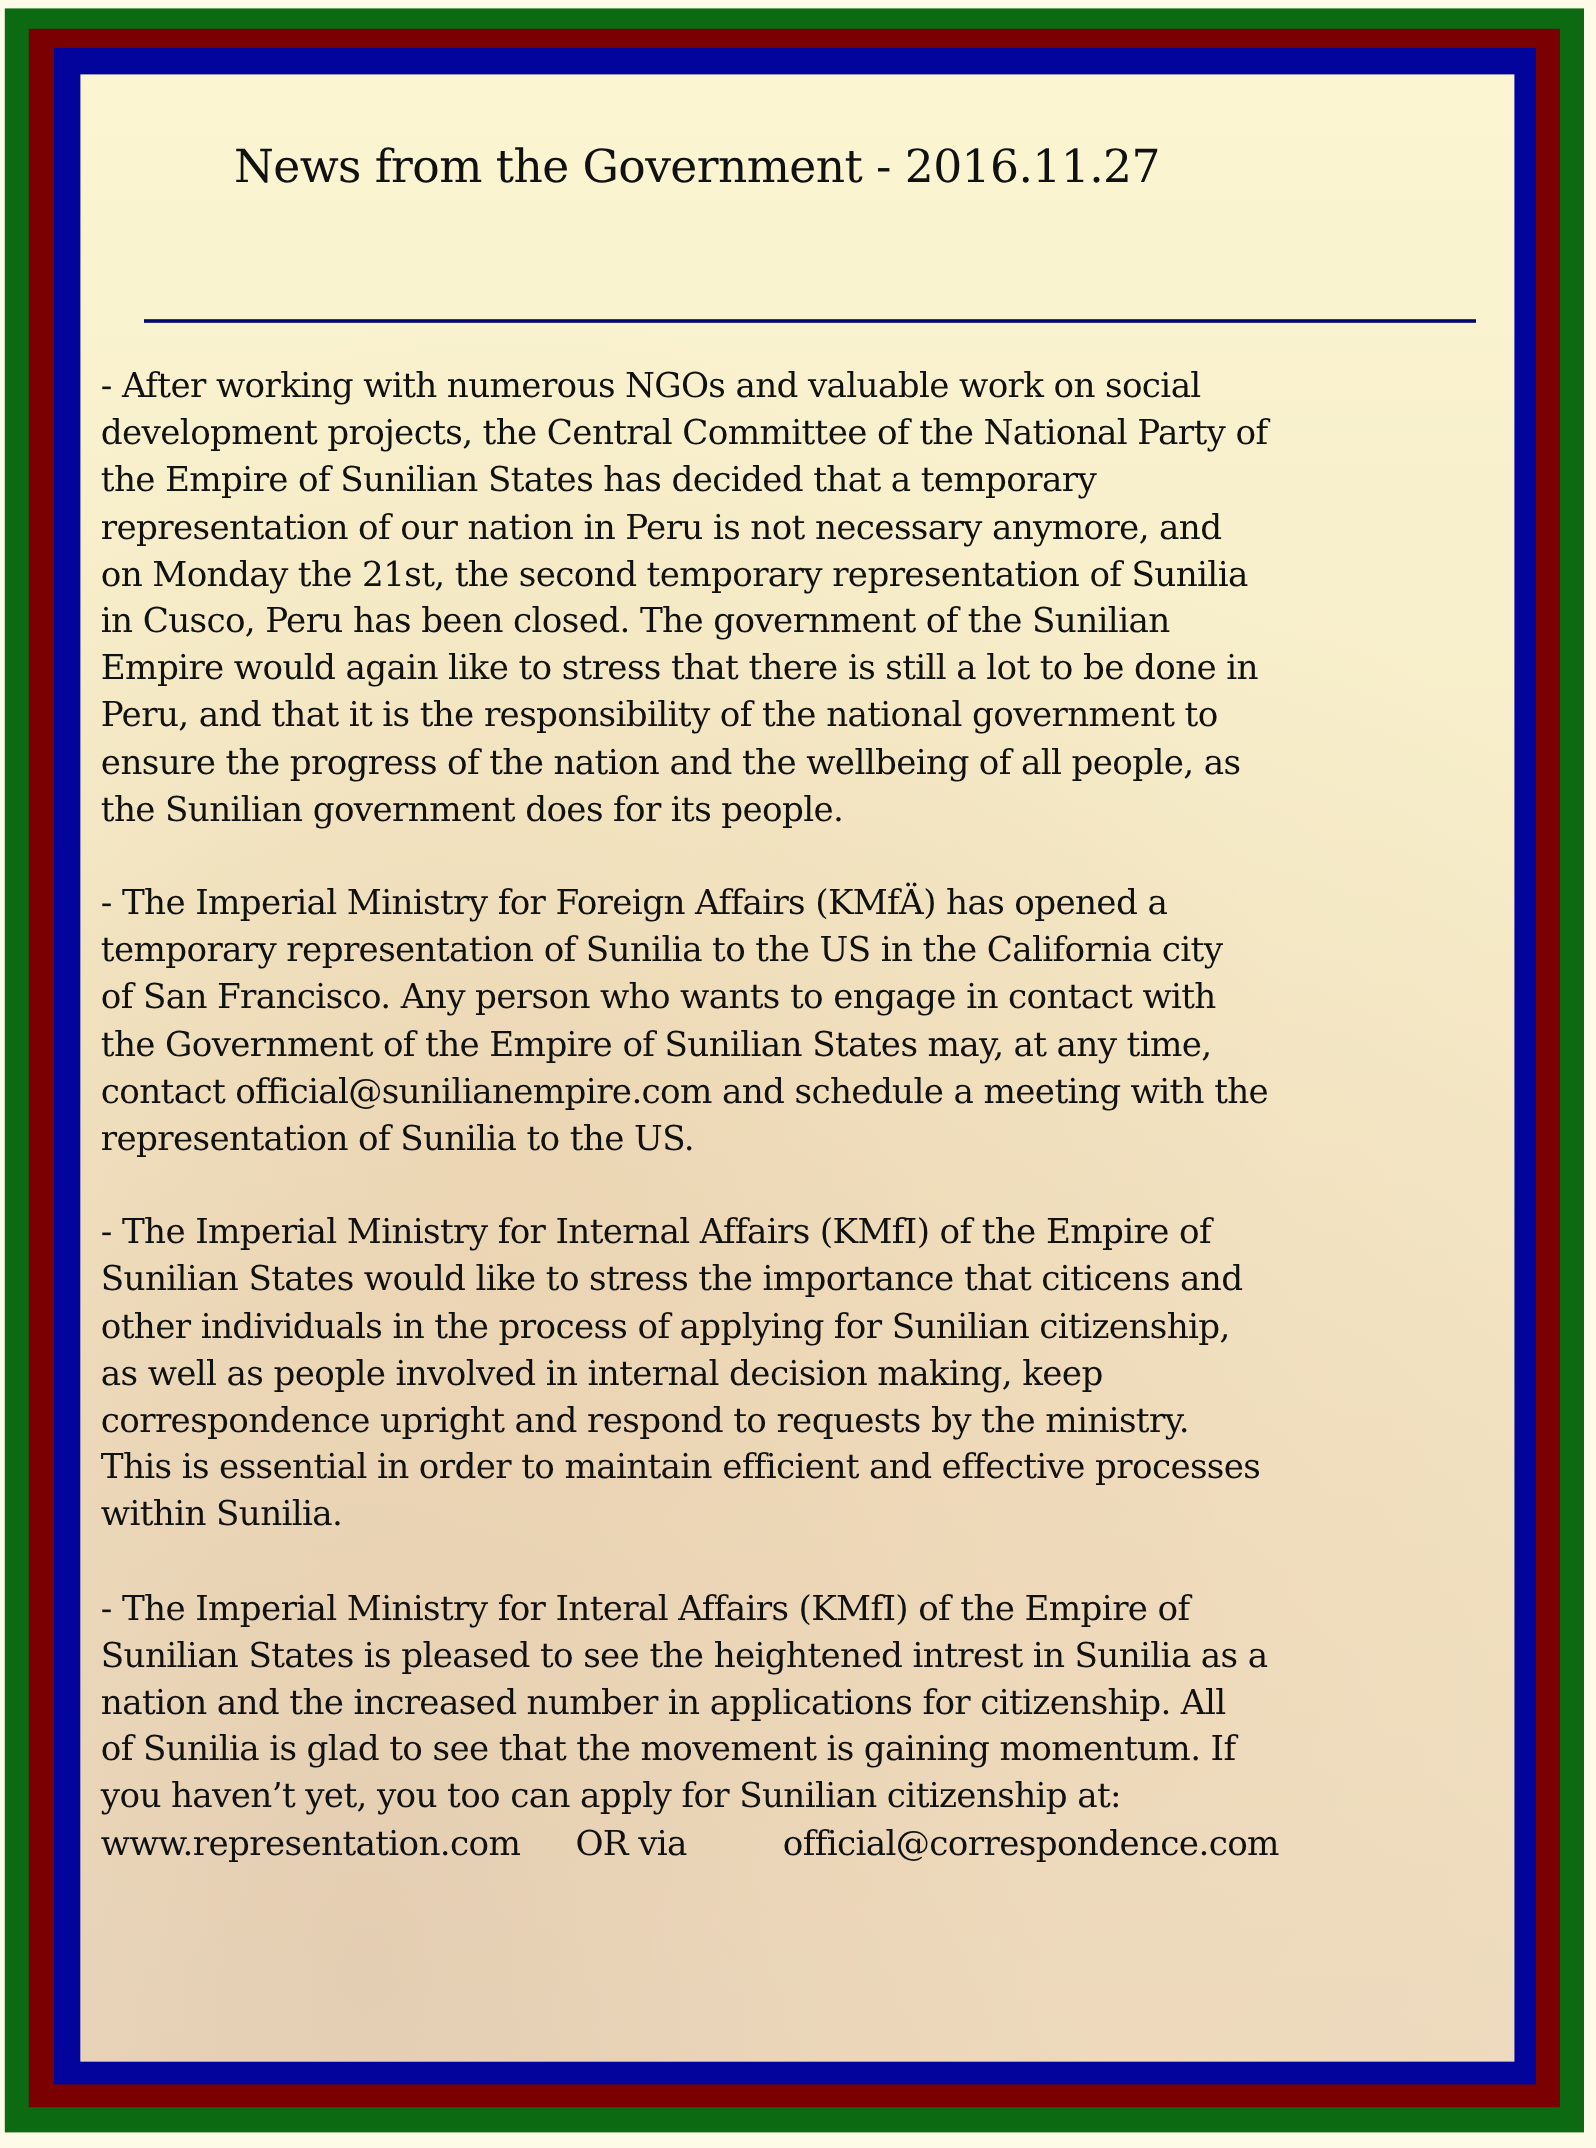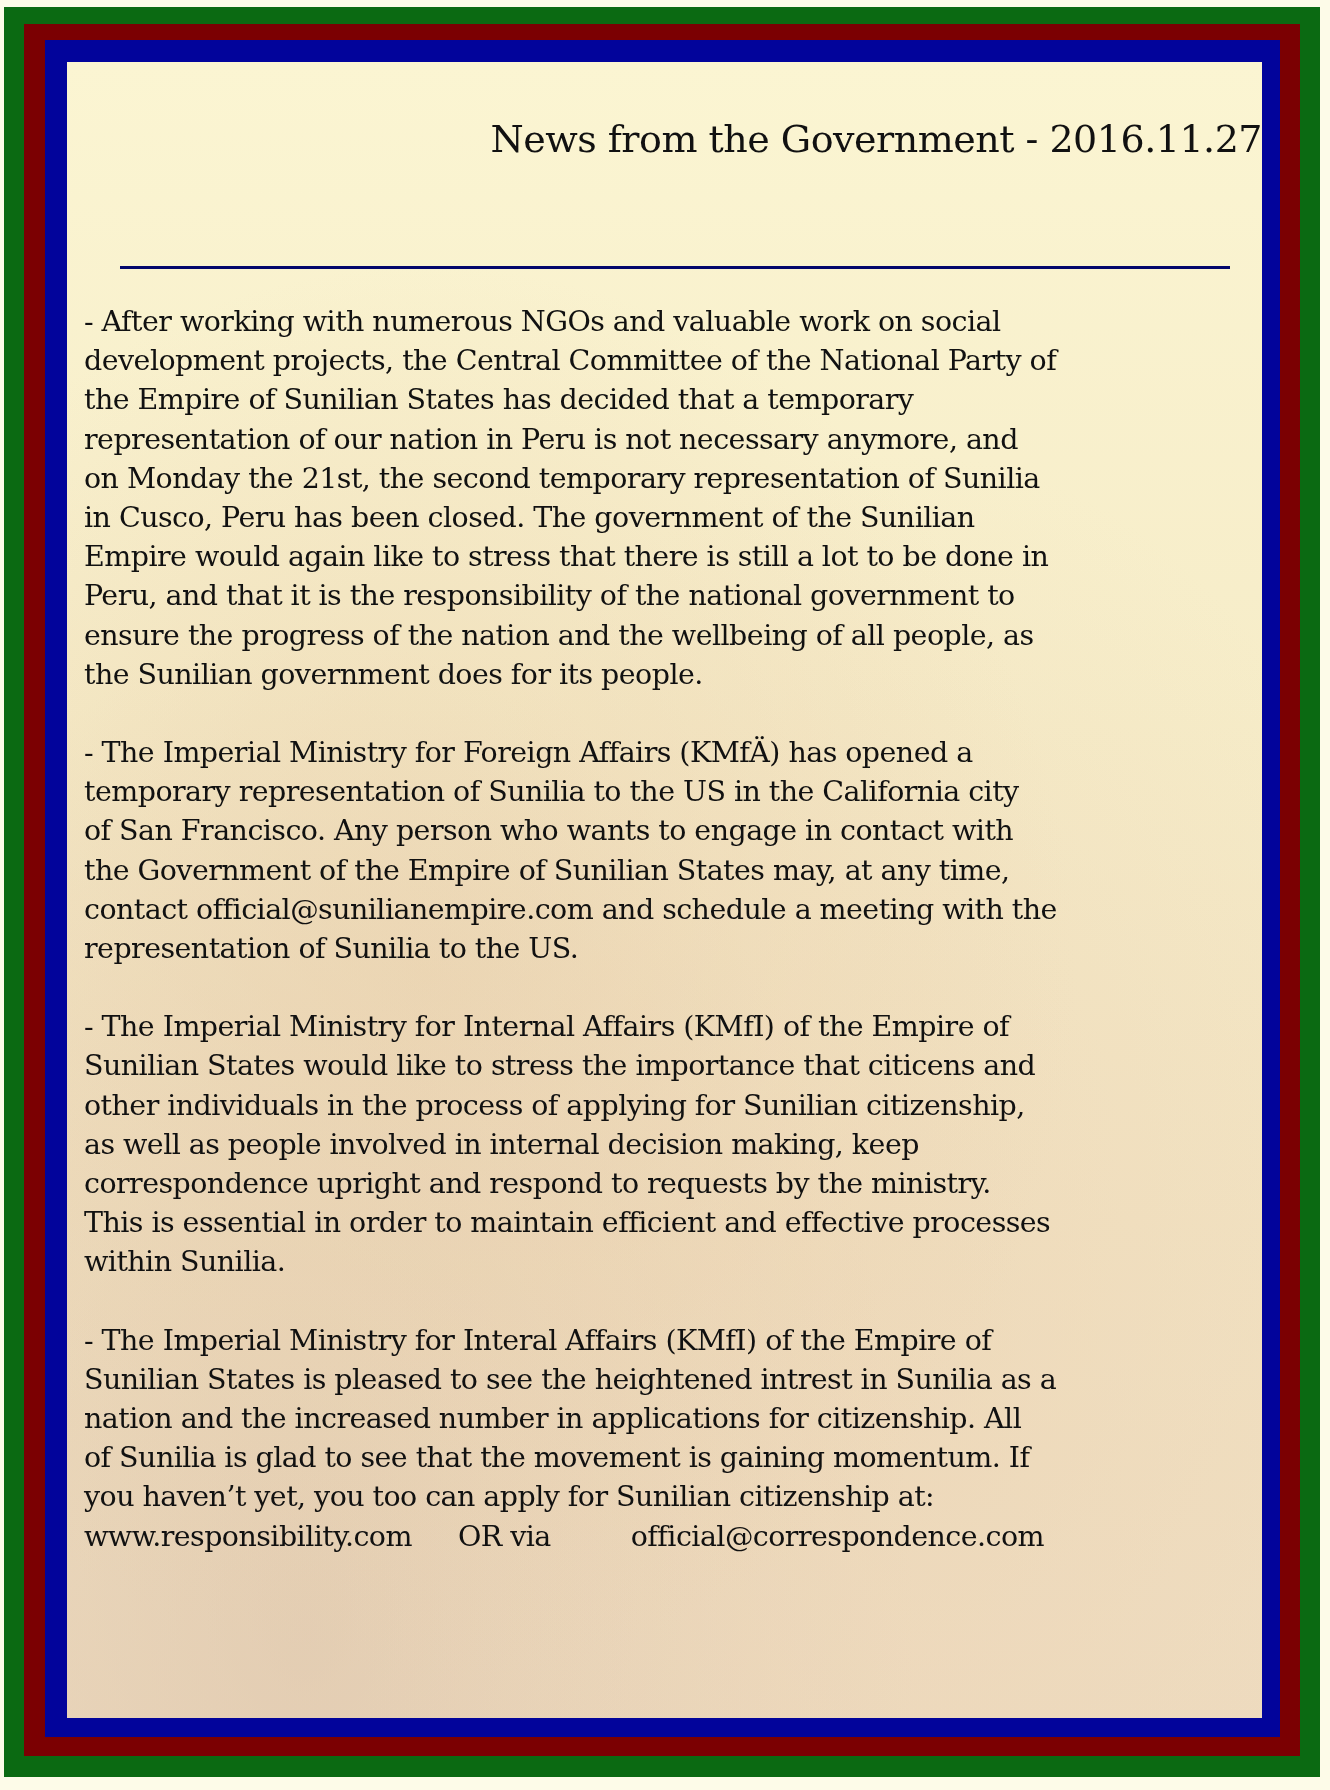--- a/index.html
+++ b/index.html
@@ -47,21 +47,21 @@
         radial-gradient(ellipse at 30% 55%, rgba(232, 205, 170, 0.55) 0%, rgba(232, 205, 170, 0) 55%),
         radial-gradient(ellipse at 70% 80%, rgba(235, 210, 180, 0.5) 0%, rgba(235, 210, 180, 0) 50%),
         radial-gradient(ellipse at 20% 95%, rgba(220, 195, 170, 0.6) 0%, rgba(220, 195, 170, 0) 45%),
         linear-gradient(180deg, #fbf5d2 0%, #f6ecc8 40%, #f2e3c2 70%, #eedcc0 100%);
       box-sizing: border-box;
       padding: 0;
       font-family: "DejaVu Serif", "Liberation Serif", serif;
       color: #111;
     }
     .header {
-      text-align: right;
+      text-align: left;
       padding-top: 54px;
     }
     .title {
       font-size: 38px;
       line-height: 46px;
       letter-spacing: -0.5px;
       font-weight: normal;
       margin: 0;
       padding-left: 128px;
     }
@@ -147,18 +147,18 @@
 as well as people involved in internal decision making, keep
 correspondence upright and respond to requests by the ministry.
 This is essential in order to maintain efficient and effective processes
 within Sunilia.</p>
     <p class="paragraph" style="margin-bottom:0"> - The Imperial Ministry for Interal Affairs (KMfI) of the Empire of
 Sunilian States is pleased to see the heightened intrest in Sunilia as a
 nation and the increased number in applications for citizenship. All
 of Sunilia is glad to see that the movement is gaining momentum. If
 you haven’t yet, you too can apply for Sunilian citizenship at:</p>
     <div class="contact-line">
-      <a class="link">www.responsibility.com</a>
+      <a class="link">www.representation.com</a>
       <span class="sep">OR via</span>
       <a class="link">official@correspondence.com</a>
     </div>
   </div>
 </div>
 
 </body></html>

